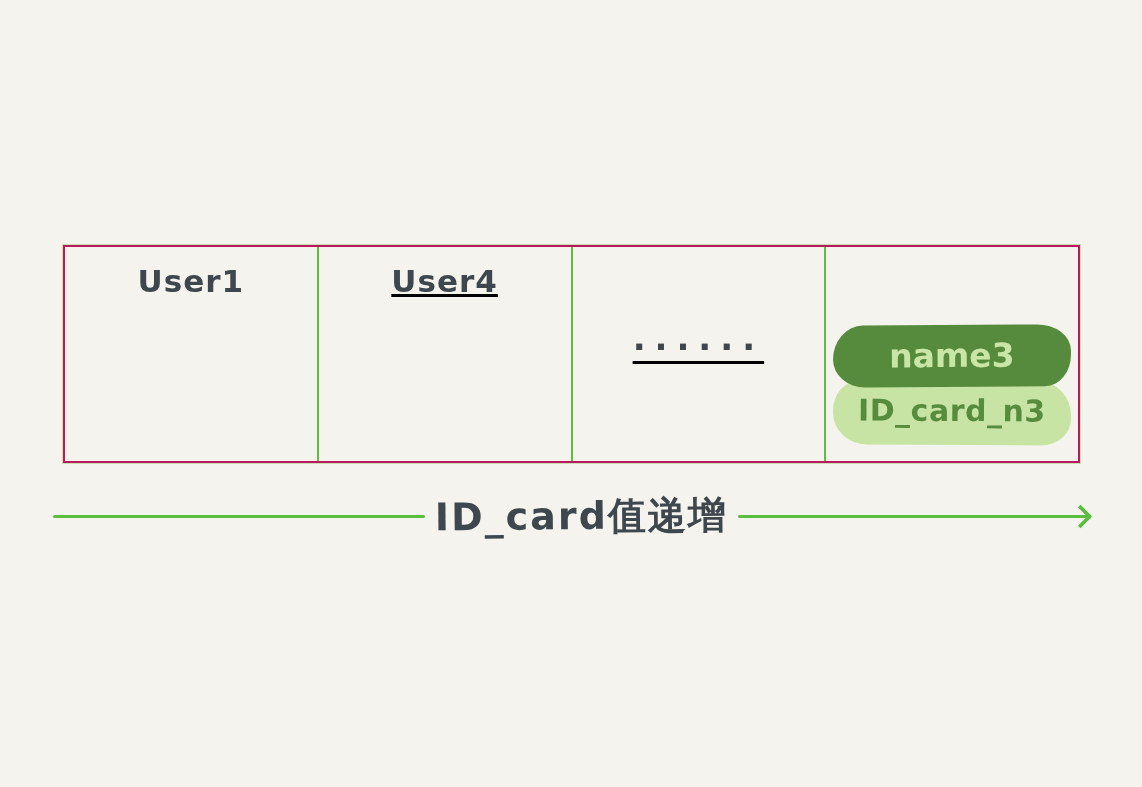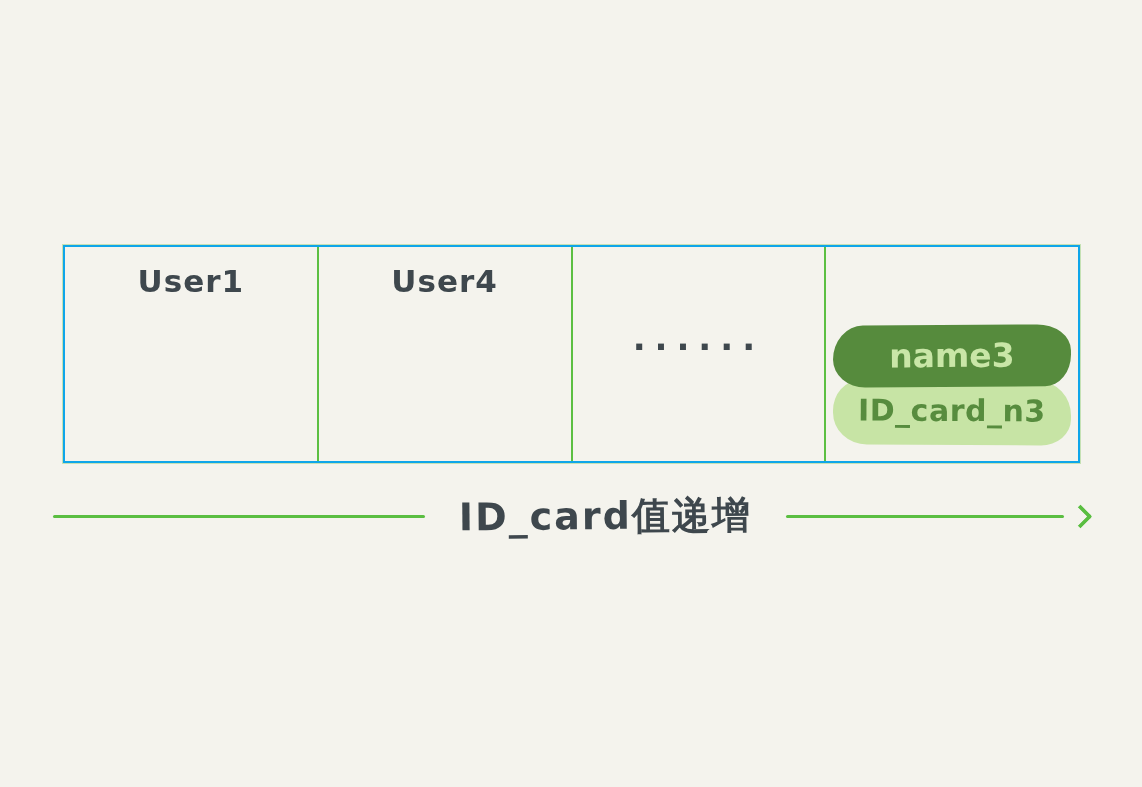--- a/index.html
+++ b/index.html
@@ -13,31 +13,31 @@
     position: relative;
     width: 1142px; height: 787px;
     background: #f4f3ed;
   }
   
   .record-row {
     position: absolute;
     left: 63px; top: 245px;
     width: 1017px; height: 218px;
     display: flex;
-    border: 2px solid #0ea5e9;
+    border: 2px solid #be185d;
     box-shadow: 0 0 0 1px rgba(140, 205, 110, 0.45);
   }
   .cell {
     flex: 1 1 0;
     position: relative;
     display: flex;
     flex-direction: column;
     align-items: stretch;
   }
-  .cell + .cell { border-left: 2px solid #5cbf42; }
+  .cell + .cell { border-left: 2px solid #5cbf42; text-decoration: underline; }
   .cell-header {
     text-align: center;
     margin-top: 16px;
     font-size: 31px;
     font-weight: 700;
     letter-spacing: 1px;
     color: #3e474d;
   }
   .badges {
     position: absolute;
@@ -83,21 +83,20 @@
     letter-spacing: 9px;
     margin-top: -14px;
   }
   
   .arrow-row {
     position: absolute;
     left: 53px; top: 478px;
     width: 1036px; height: 76px;
     display: flex;
     align-items: center;
-    gap: 24px;
   }
   .arrow-line {
     height: 3px;
     background: #5abe41;
     border-radius: 2px;
   }
   .arrow-line-left { width: 372px; }
   .arrow-line-right { flex: 1 1 auto; }
   .arrow-label {
     color: #3e474d;

